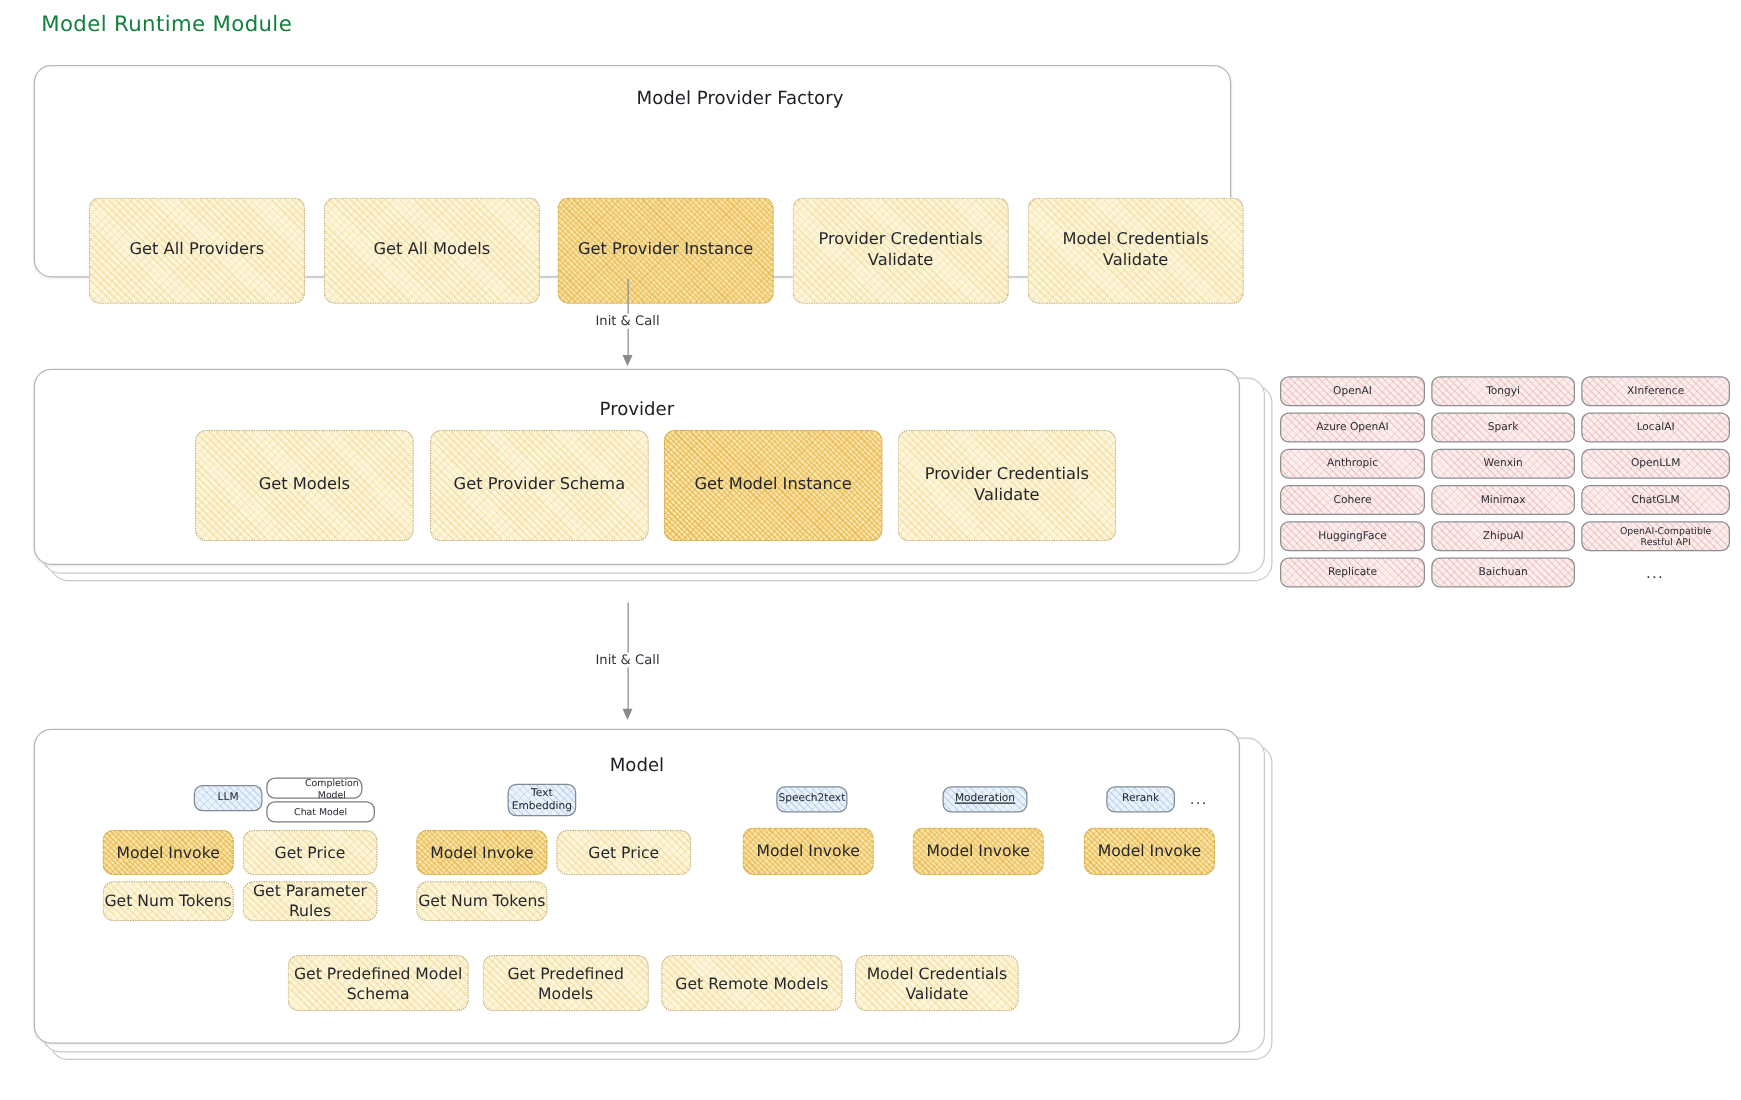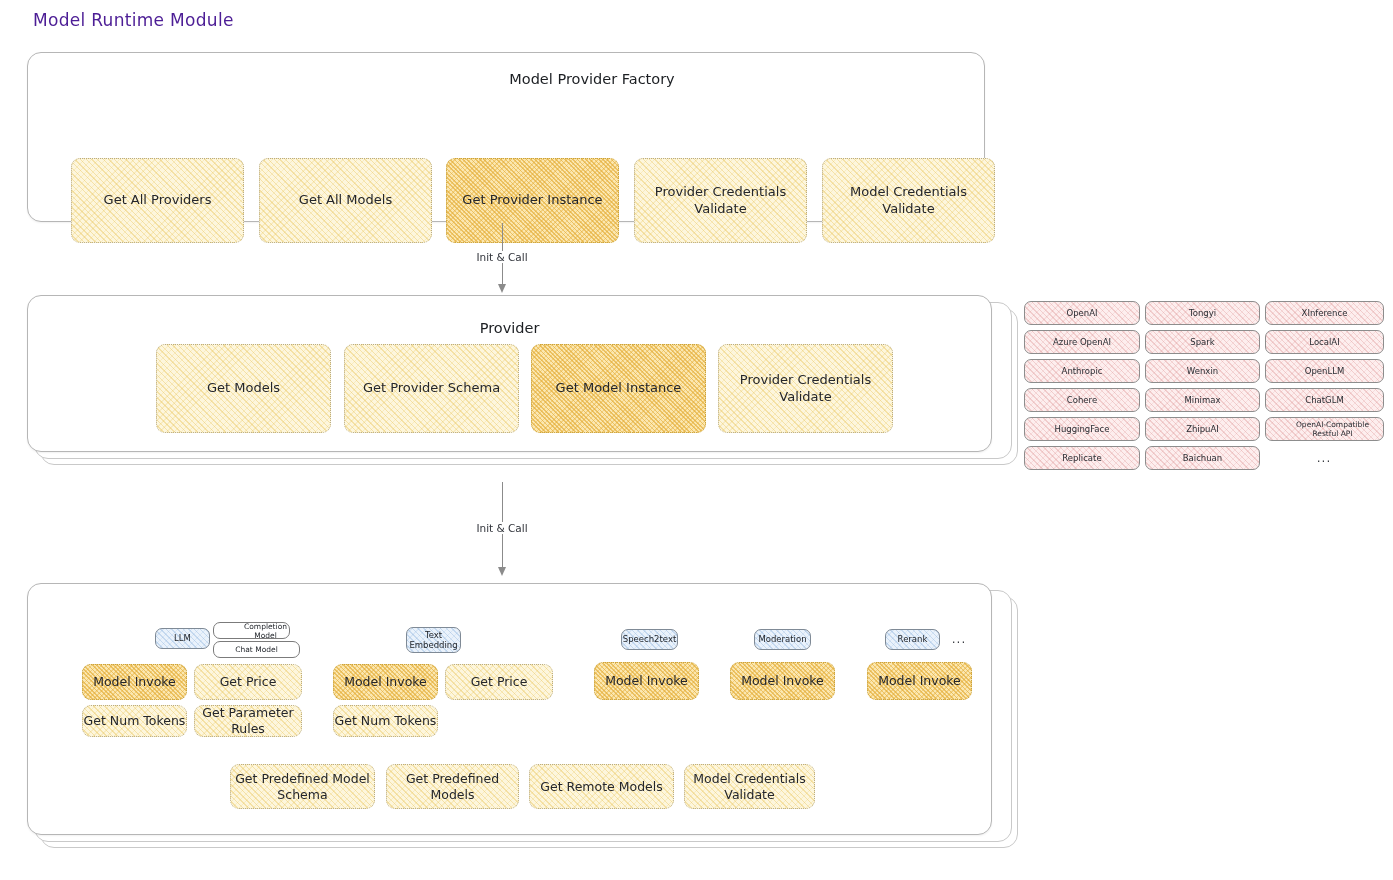--- a/index.html
+++ b/index.html
@@ -25,21 +25,21 @@
     height: 880px;
   }
 
   
   .page-title {
     position: absolute;
     left: 33px;
     top: 10px;
     font-size: 17px;
     letter-spacing: .3px;
-    color: #4c1d95;
+    color: #15803d;
     white-space: nowrap;
   }
 
   
   .panel-stack {
     position: absolute;
   }
   .panel-shadow {
     position: absolute;
     border: 1px solid #c9c9c9;
@@ -274,38 +274,39 @@
   </div>
 
   <div class="arrow-line" style="left:502px; top:482px; height:88px;"></div>
   <div class="arrow-head" style="left:498px; top:567px;"></div>
   <div class="arrow-label" style="left:502px; top:522px;">Init &amp; Call</div>
 
   <div class="panel-stack" style="left:27px; top:583px; width:978px; height:265px;">
     <div class="panel-shadow" style="left:13px; top:13px; width:978px; height:252px;"></div>
     <div class="panel-shadow" style="left:7px; top:7px; width:978px; height:252px;"></div>
     <div class="panel" style="width:965px; height:252px;"></div>
+    <div class="panel-title" style="top:22px; width:965px;">Model</div>
 
     <div class="badge" style="left:128px; top:45px; width:55px; height:21px;">
       <span>LLM</span>
     </div>
     <div class="badge plain" style="left:186px; top:39px; width:77px; height:17px; font-size:7.5px;padding-left:28px;">
       <span>Completion Model</span>
     </div>
     <div class="badge plain" style="left:186px; top:58px; width:87px; height:17px; font-size:7.5px;">
       <span>Chat Model</span>
     </div>
 
     <div class="badge" style="left:379px; top:44px; width:55px; height:26px;">
       <span>Text Embedding</span>
     </div>
     <div class="badge" style="left:594px; top:46px; width:57px; height:21px;">
       <span>Speech2text</span>
     </div>
-    <div class="badge" style="left:727px; top:46px; width:57px; height:21px;">
+    <div class="badge" style="left:727px; top:46px; width:68px; height:21px;text-decoration:underline;">
       <span>Moderation</span>
     </div>
     <div class="badge" style="left:858px; top:46px; width:55px; height:21px;">
       <span>Rerank</span>
     </div>
     <div class="ellipsis" style="left:932px; top:49px;">...</div>
 
     <div class="mbox" style="left:55px; top:81px; width:105px; height:36px; font-size:12.5px;">
       <span>Model Invoke</span>
     </div>

